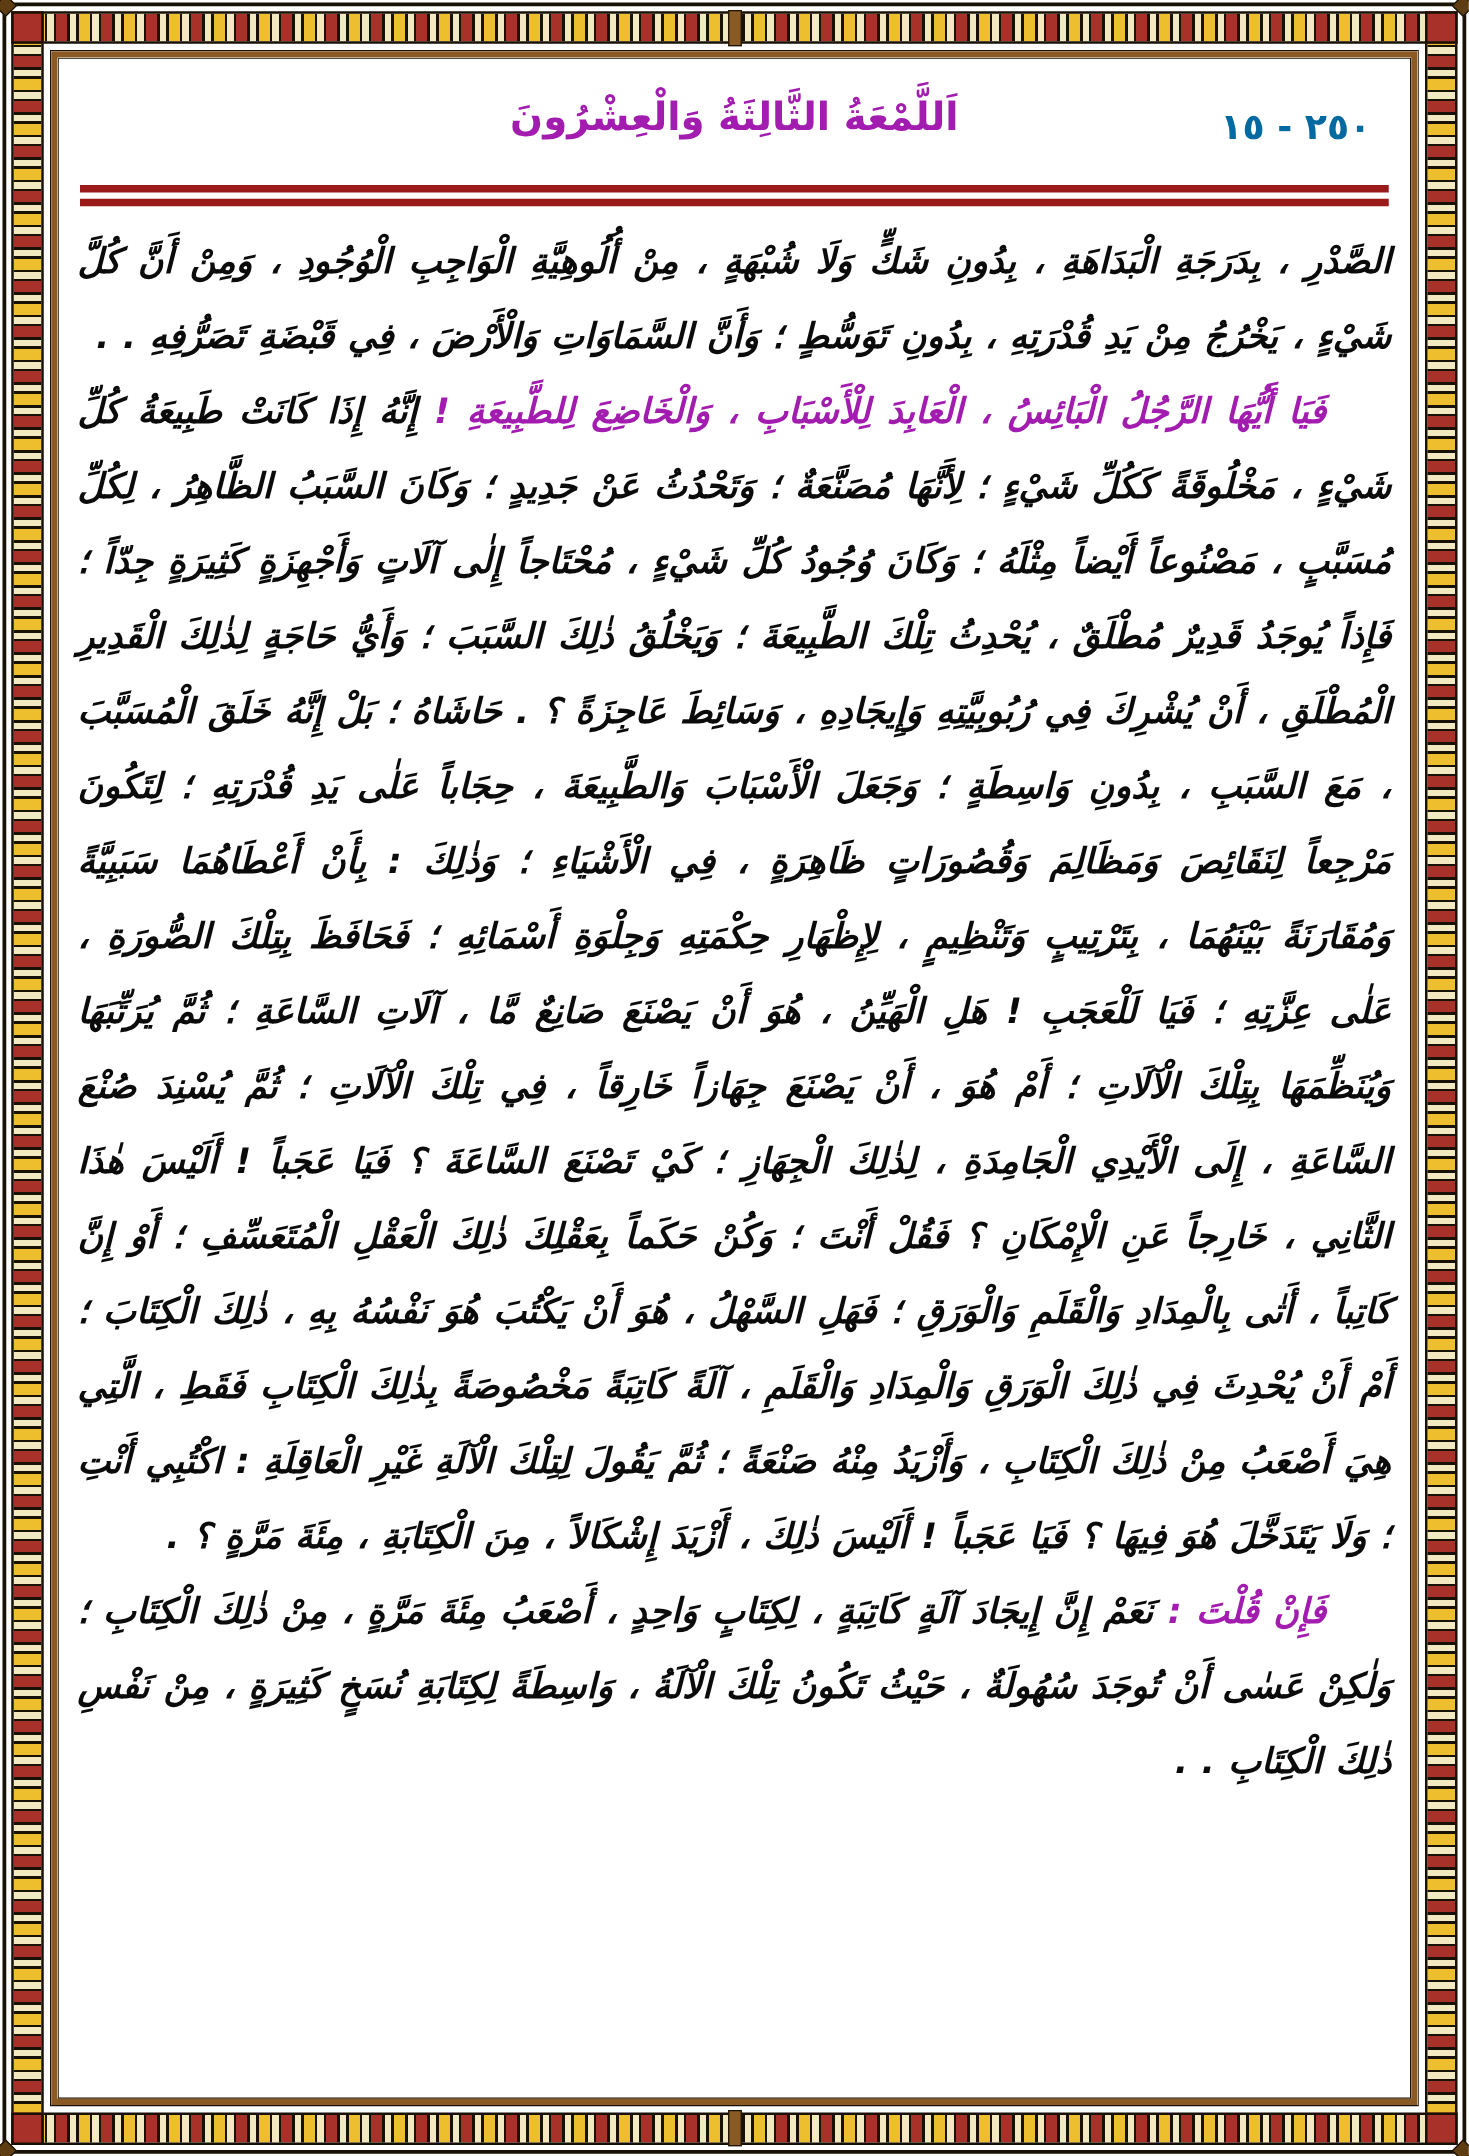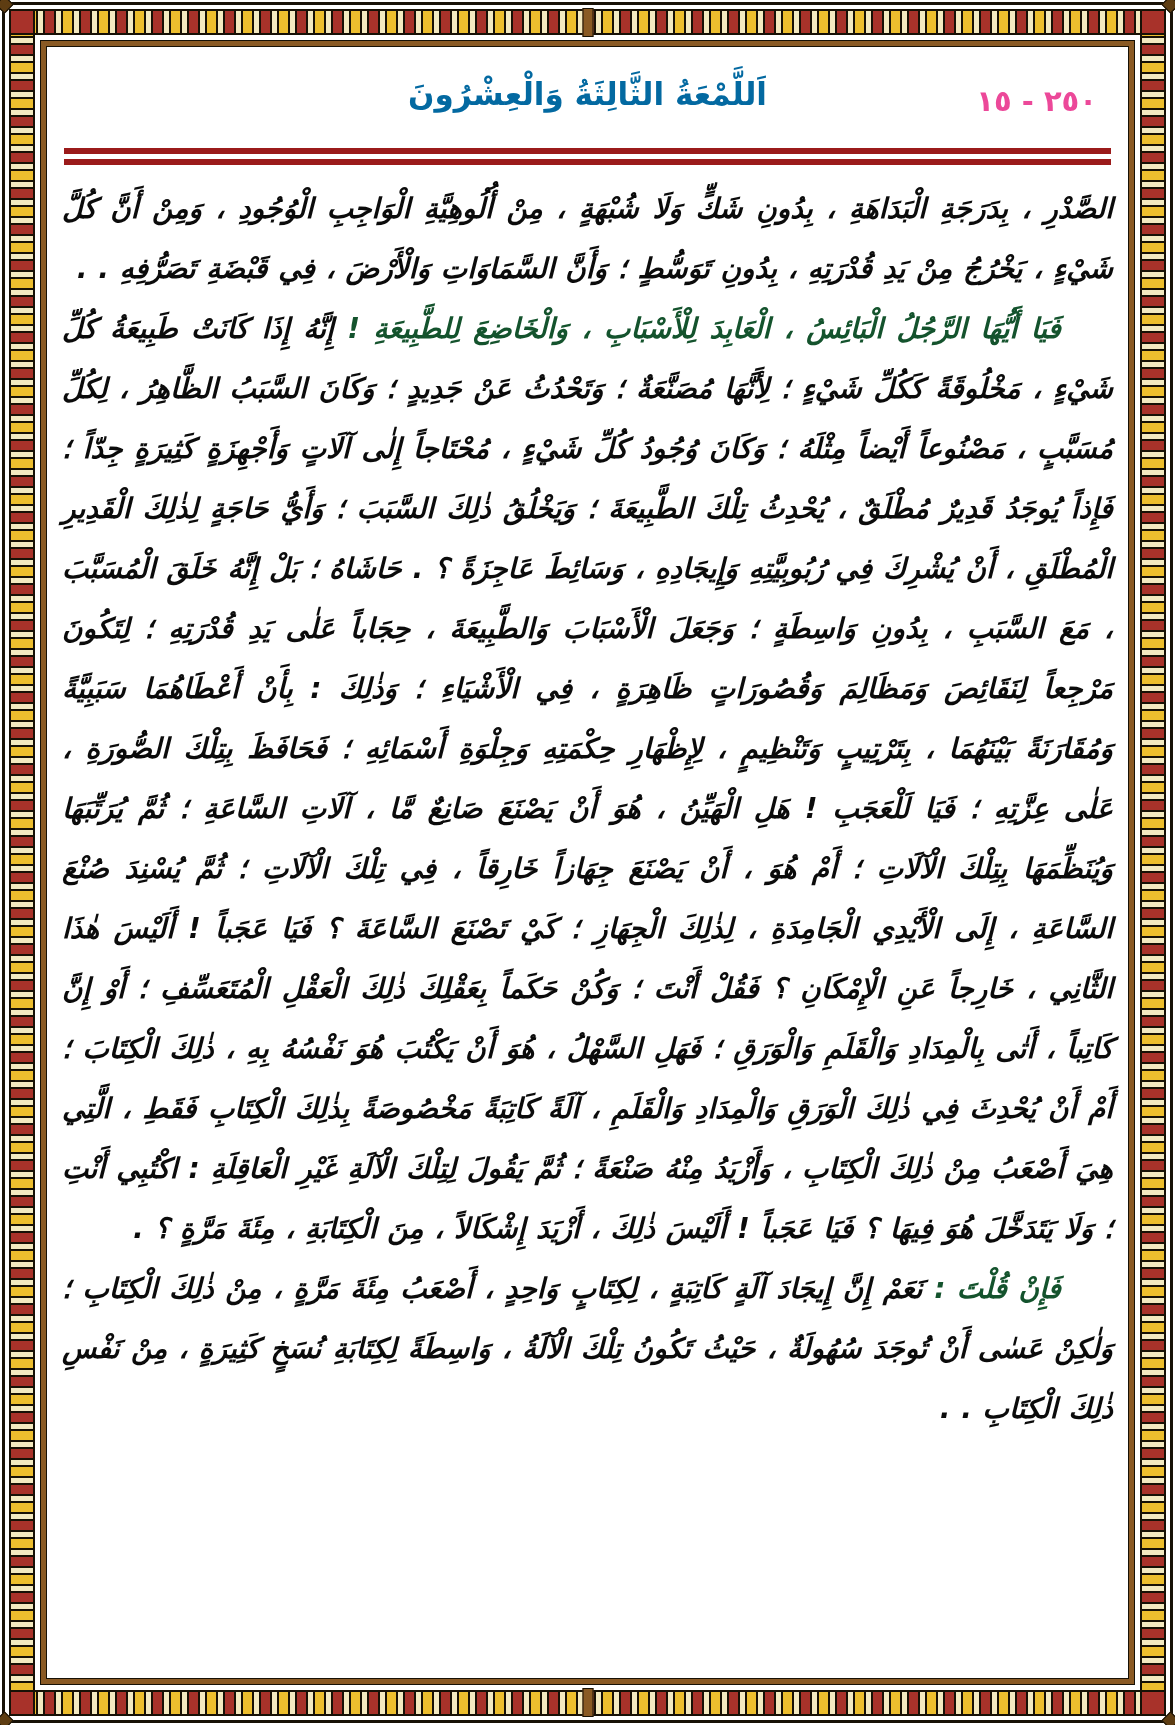--- a/index.html
+++ b/index.html
@@ -55,38 +55,38 @@
   .s-bl { bottom:-2px; left:-2px; } .s-br { bottom:-2px; right:-2px; }
 
   
   .content {
     position:absolute; top:48px; left:60px; right:60px; bottom:48px;
     direction:rtl; color:#0b0b0b;
   }
   .header { position:relative; height:70px; margin-top:18px; }
   .page-num {
     position:absolute; right:18px; top:18px;
-    font-size:29px; font-weight:bold; color:#ec4899; letter-spacing:2px;
+    font-size:29px; font-weight:bold; color:#0369a1; letter-spacing:2px;
   }
   .title {
     text-align:center; padding-top:10px;
-    font-size:31px; font-weight:bold; color:#0369a1;
+    font-size:31px; font-weight:bold; color:#a21caf;
   }
   .rule {
     margin:12px 4px 0 4px; height:5px;
     border-top:6px solid #9b1b1b; border-bottom:6px solid #9b1b1b;
   }
   .body-text {
     margin:14px 2px 0 2px;
     font-size:28px; font-weight:bold; line-height:60px;
     text-align:justify; word-spacing:1px;font-style:italic;
   }
   .body-text p { margin:0; }
   .body-text p.indent { text-indent:52px; }
-  .lead-red { color:#14532d; }
+  .lead-red { color:#a21caf; }
 </style>
 </head>
 <body>
 
 <div class="page">
 
   <div>
     <div class="outer-line"></div>
     <div class="band band-h band-top"></div>
     <div class="band band-h band-bottom"></div>

